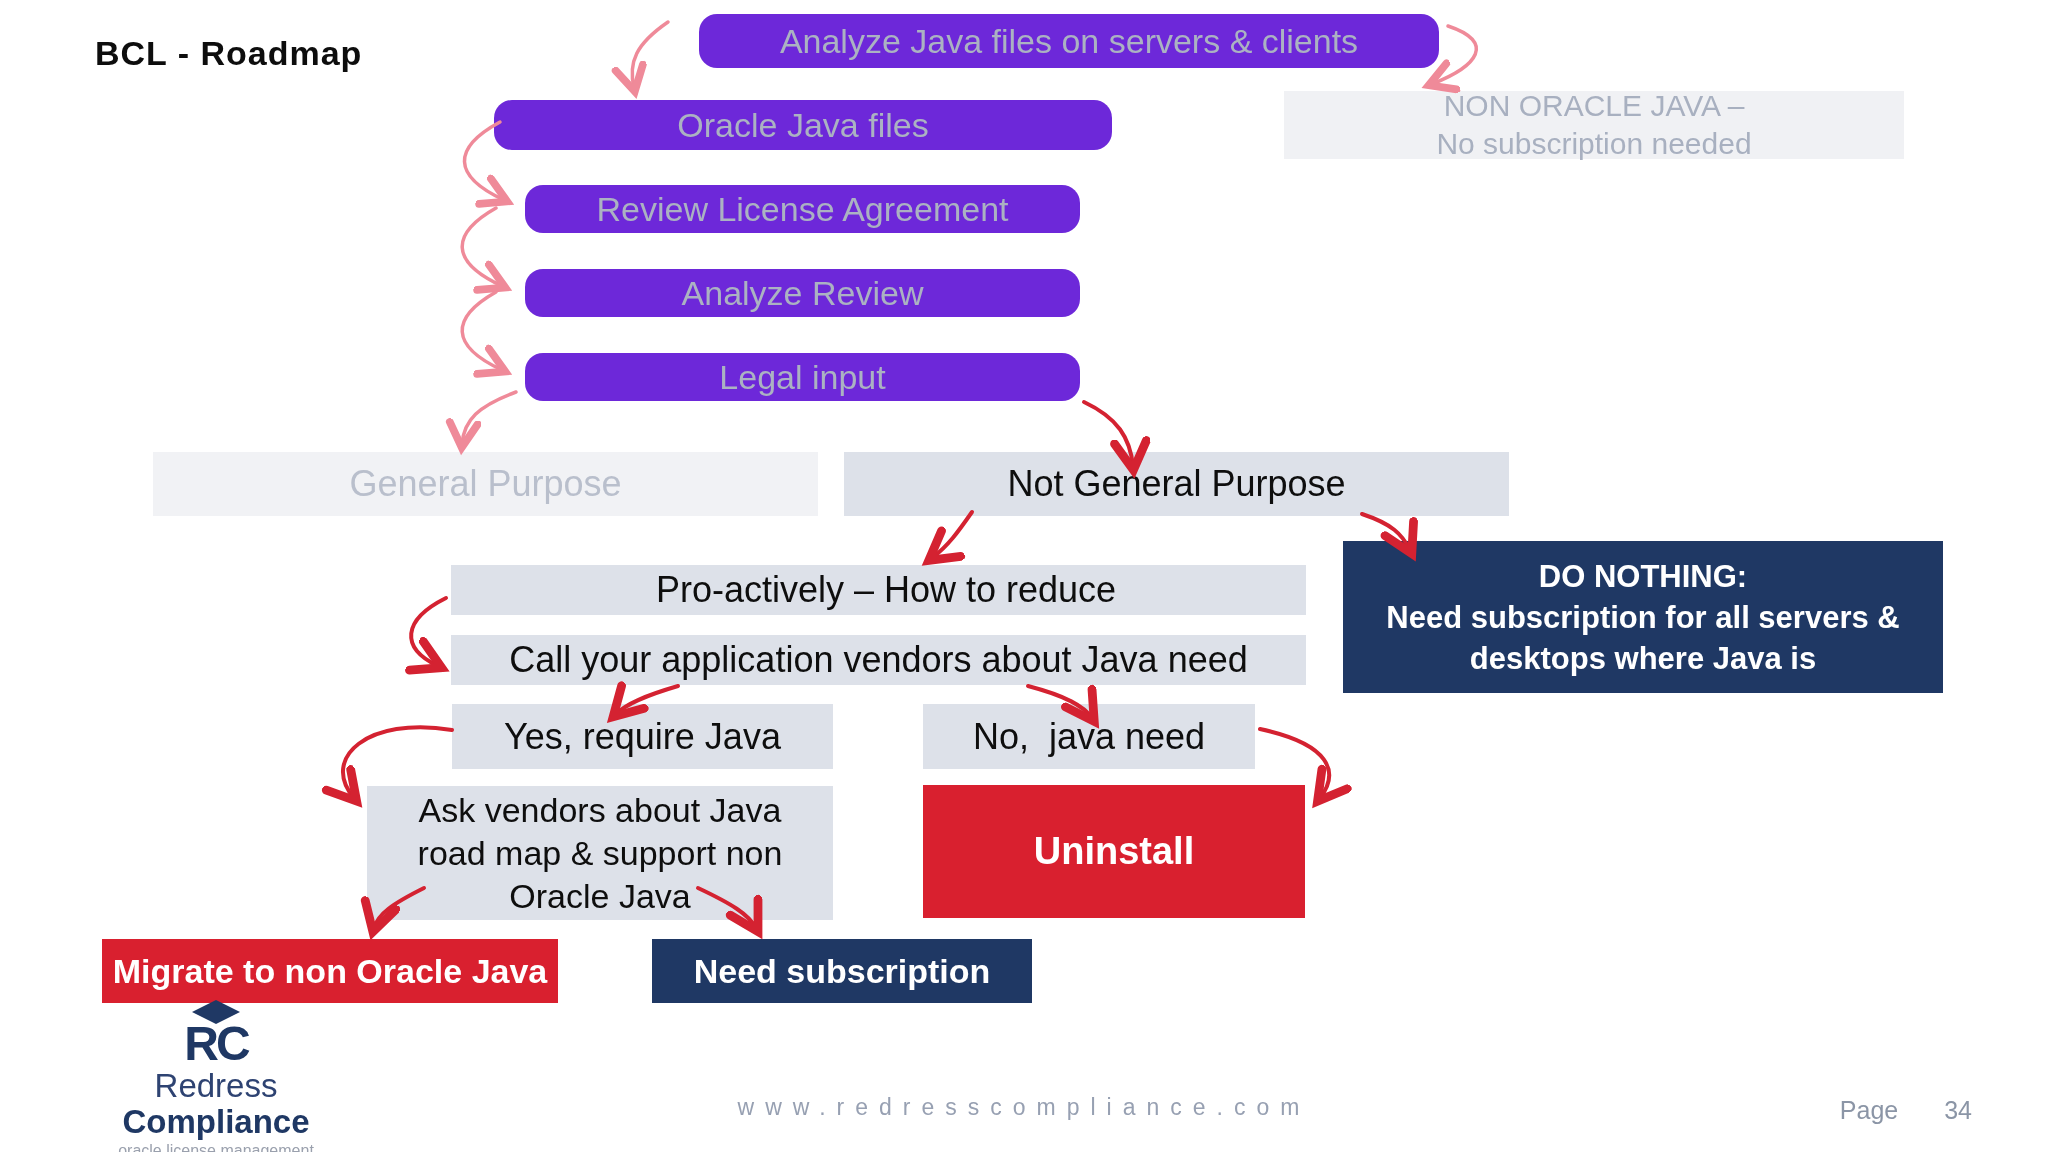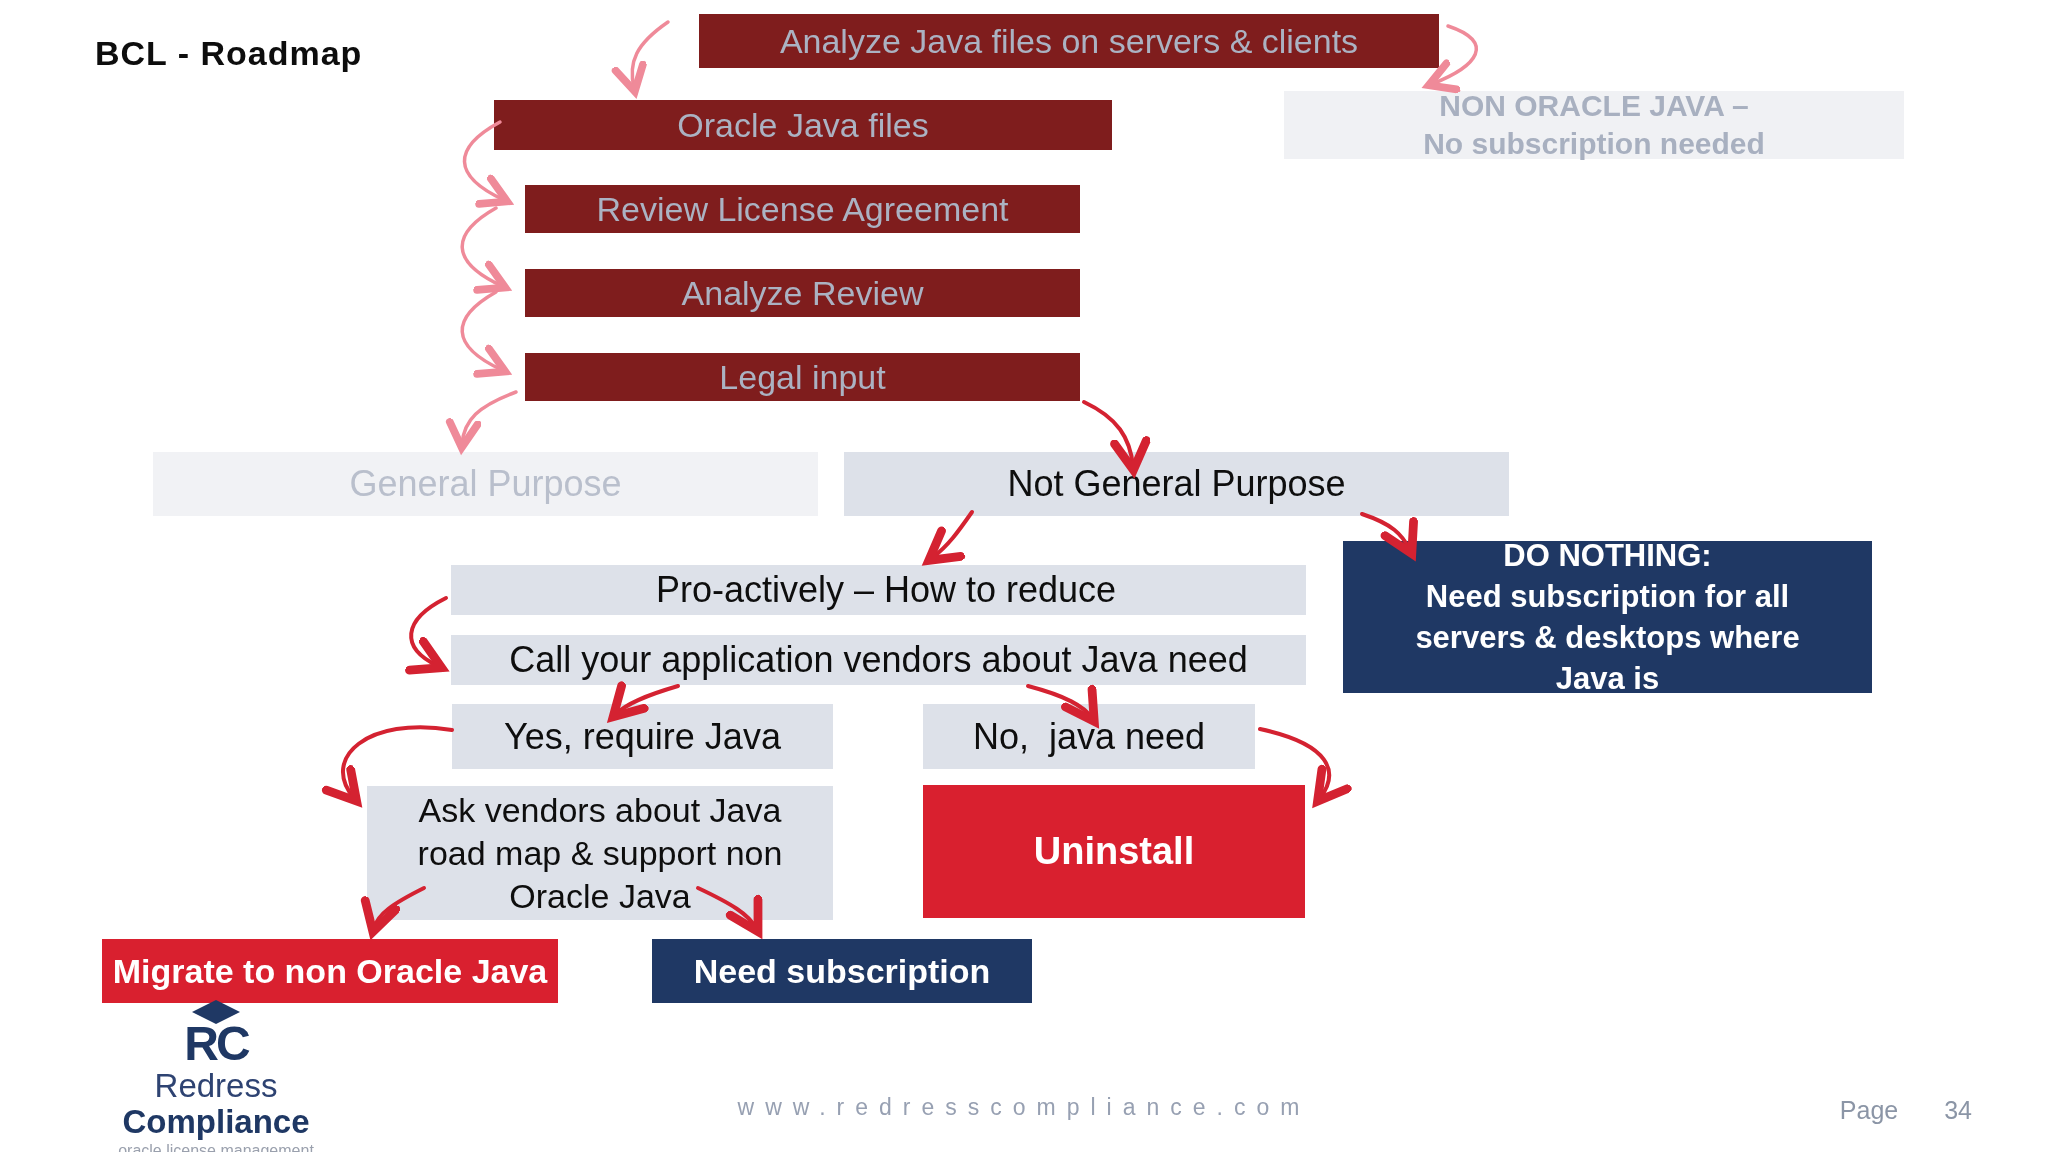--- a/index.html
+++ b/index.html
@@ -12,22 +12,22 @@
   }
   .box{
     position:absolute;
     display:flex;
     flex-direction:column;
     align-items:center;
     justify-content:center;
     text-align:center;
     box-sizing:border-box;
   }
-  .faded{background:#7f1d1d;color:#abb2c2;font-size:34px;}
-  .faded-bold{background:#f0f1f4;color:#a8b0c0;font-weight:bold;font-size:30px;line-height:38px;}
+  .faded{background:#6d28d9;color:#abb2c2;font-size:34px;border-radius:18px;}
+  .faded-bold{background:#f0f1f4;color:#a8b0c0;font-weight:normal;font-size:30px;line-height:38px;}
   .ghost{background:#f1f2f5;color:#b9bfcc;font-size:36px;}
   .active{background:#dde1e9;color:#0e0e0e;font-size:36px;}
   .navy{background:#1f3864;color:#ffffff;font-weight:bold;}
   .red{background:#d9202f;color:#ffffff;font-weight:bold;}
   .pre{white-space:pre;}
   #title{
     position:absolute;left:95px;top:34px;
     font-size:34px;font-weight:bold;color:#0d0d0d;
     letter-spacing:1px;
   }
@@ -84,21 +84,21 @@
   </div>
 
   <div class="box active" style="left:844px;top:452px;width:665px;height:64px;">
     <span>Not General Purpose</span>
   </div>
 
   <div class="box active" style="left:451px;top:565px;width:855px;height:50px;padding-left:15px;">
     <span>Pro-actively – How to reduce</span>
   </div>
 
-  <div class="box navy" style="left:1343px;top:541px;width:529px;height:152px;font-size:31px;line-height:41px;padding:0 34px;">
+  <div class="box navy" style="left:1343px;top:541px;width:600px;height:152px;font-size:31px;line-height:41px;padding:0 34px;">
     <span>DO NOTHING:</span>
     <span>Need subscription for all servers &amp; desktops where Java is</span>
   </div>
 
   <div class="box active" style="left:451px;top:635px;width:855px;height:50px;">
     <span>Call your application vendors about Java need</span>
   </div>
 
   <div class="box active" style="left:452px;top:704px;width:381px;height:65px;">
     <span>Yes, require Java</span>

